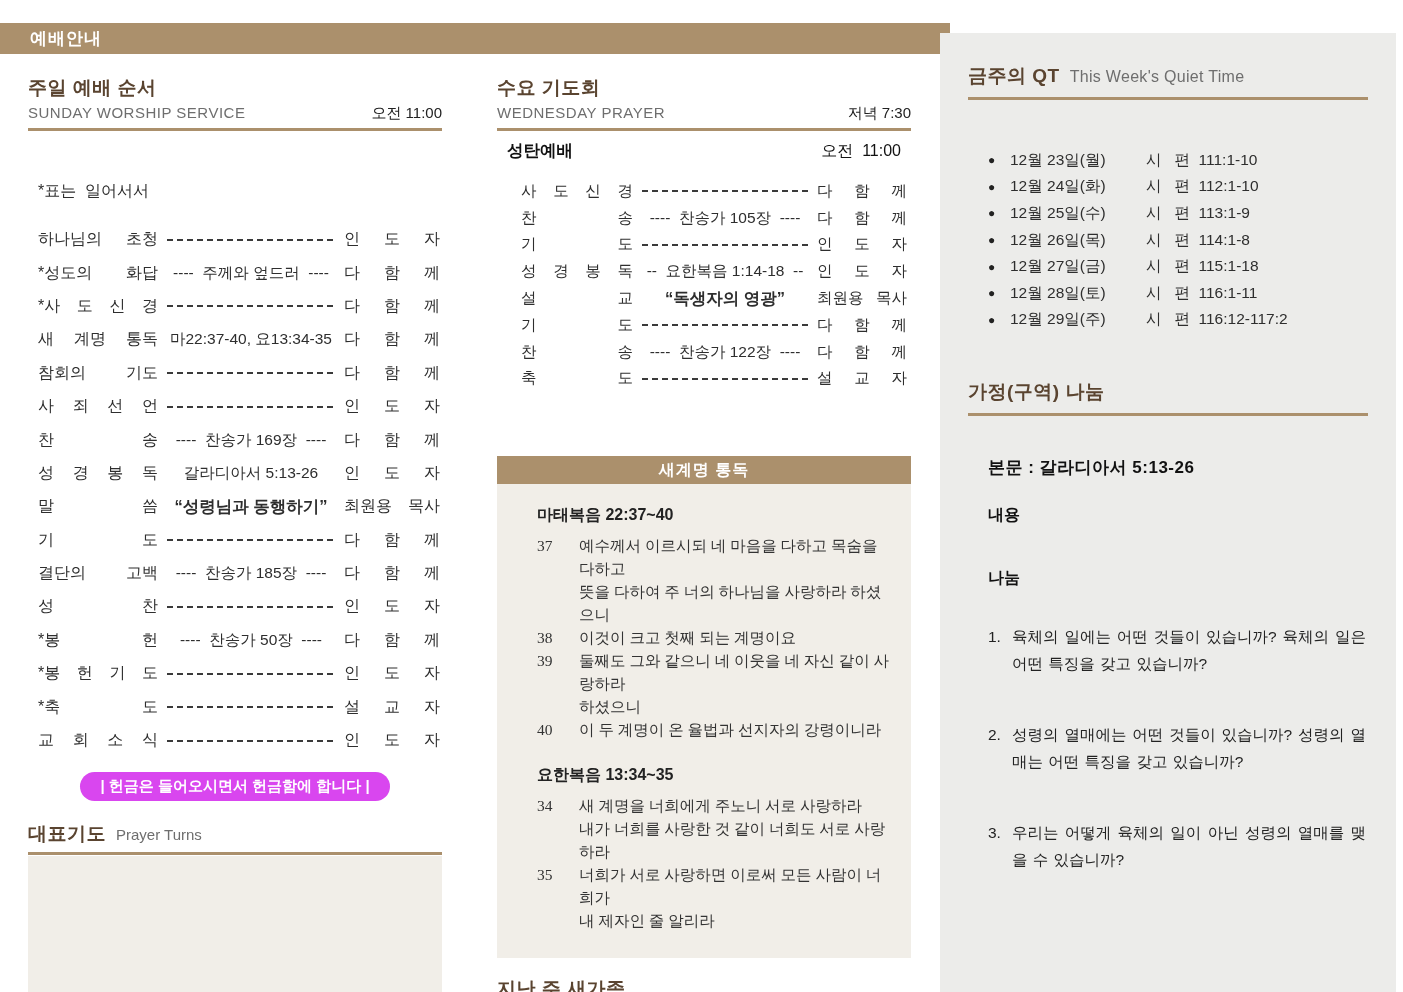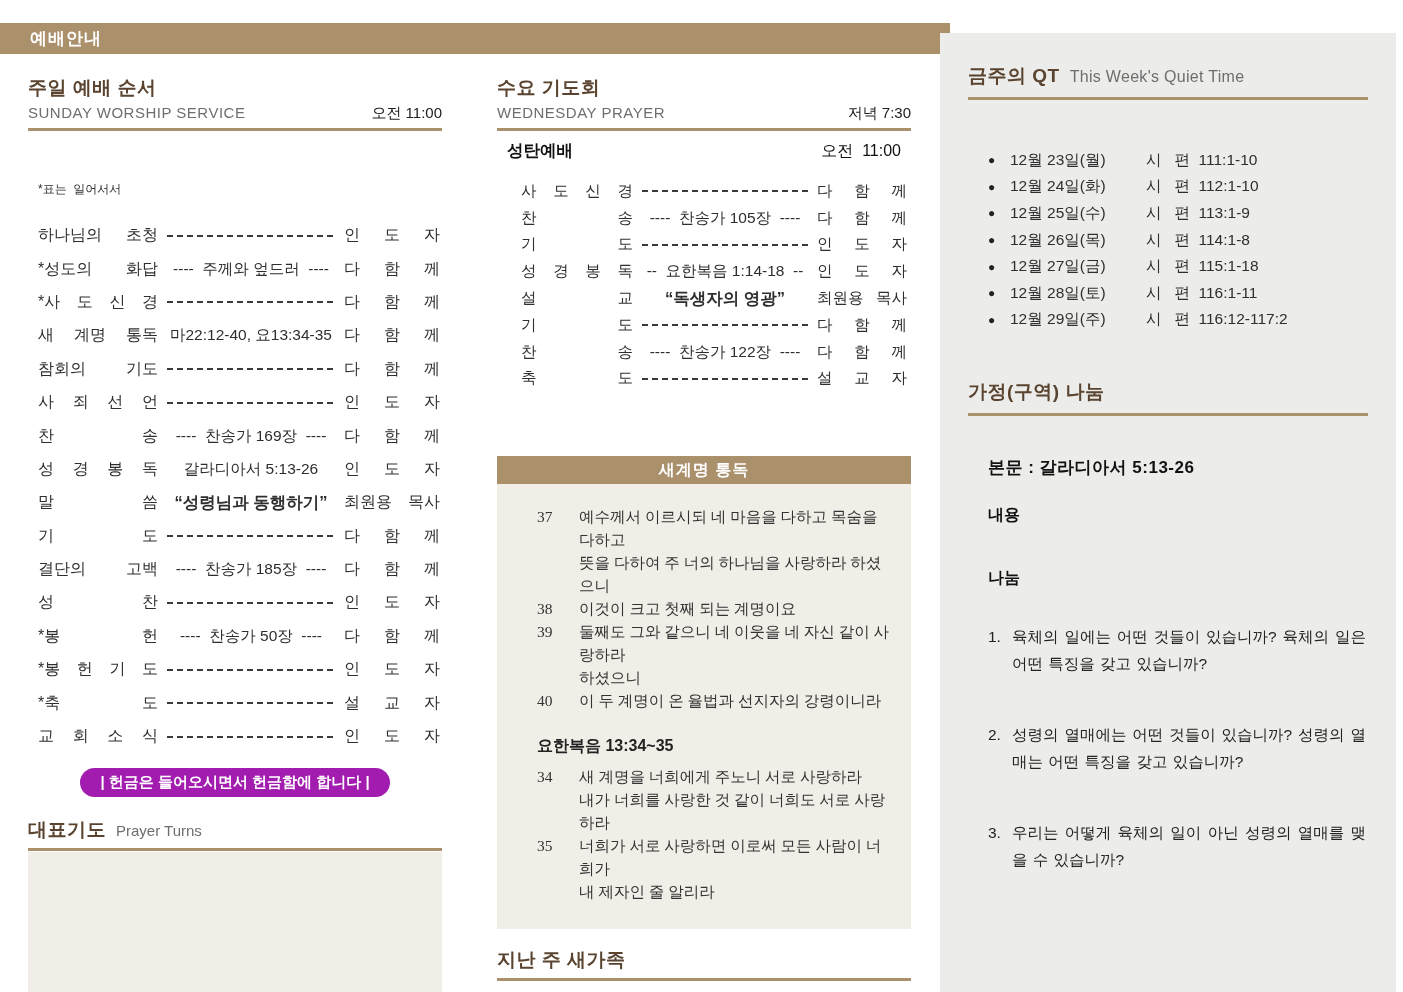--- a/index.html
+++ b/index.html
@@ -21,40 +21,40 @@
   
   .col-left { position:absolute; left:28px; top:58px; width:414px; }
   .col-mid  { position:absolute; left:497px; top:58px; width:414px; }
 
   .sec-title { font-size:19px; font-weight:bold; color:#5A4430; letter-spacing:0.5px; }
   .head-sub { display:flex; justify-content:space-between; align-items:baseline; margin-top:3px; }
   .head-sub .eng { font-size:15px; color:#6e6e6e; letter-spacing:0.5px; }
   .head-sub .time { font-size:15px; color:#222; }
   .rule { height:3px; background:#AB906C; margin-top:5px; }
 
-  .note { margin-top:50px; font-size:12px; padding-left:10px; white-space:pre; }
+  .note { margin-top:50px; font-size:16px; padding-left:10px; white-space:pre; }
 
   
   .order-list.left { margin-top:21px; }
   .order-list.left .order-row { height:33.4px; font-size:16px; padding:0 2px 0 10px; }
   .order-list.mid { margin-top:16px; }
   .order-list.mid .order-row { height:26.8px; font-size:15.5px; padding:0 4px 0 24px; }
   .order-row { display:flex; align-items:center; box-sizing:border-box; }
   .row-label { width:120px; flex-shrink:0; text-align:justify; text-align-last:justify; }
   .order-list.mid .row-label { width:112px; }
   .row-center { flex:1; display:flex; align-items:center; justify-content:center; padding:0 9px; min-width:0; }
   .dash-line { width:100%; height:2px; background:repeating-linear-gradient(90deg,#3a3a3a 0 6px,transparent 6px 10px); }
   .center-text { white-space:pre; font-size:15.5px; }
   .bold-quote { font-weight:bold; font-size:16.5px; white-space:pre; }
   .row-who { width:96px; flex-shrink:0; text-align:justify; text-align-last:justify; }
   .order-list.mid .row-who { width:90px; }
 
   
   .pill {
-    margin:15px auto 0; width:fit-content; background:#a21caf; color:#fff;
+    margin:15px auto 0; width:fit-content; background:#d946ef; color:#fff;
     font-weight:bold; font-size:15px; padding:5px 20px; border-radius:15px; white-space:pre;
   }
   
   .prayer-head { margin-top:20px; display:flex; align-items:baseline; }
   .prayer-head .sub { font-size:15px; color:#6e6e6e; margin-left:10px; }
   .prayer-box { margin-top:1px; height:167px; background:#F1EEE8; }
 
   
   .service-row { display:flex; justify-content:space-between; margin-top:9px; padding:0 10px; align-items:center; }
   .service-row .st { font-weight:bold; font-size:16.5px; color:#111; }
@@ -132,21 +132,21 @@
         <div class="order-row">
           <div class="row-label">*사 도 신 경</div>
           <div class="row-center">
             <div class="dash-line"></div>
           </div>
           <div class="row-who">다 함 께</div>
         </div>
         <div class="order-row">
           <div class="row-label">새 계명 통독</div>
           <div class="row-center">
-            <span class="center-text">마22:12-40, 요13:34-35</span>
+            <span class="center-text">마22:37-40, 요13:34-35</span>
           </div>
           <div class="row-who">다 함 께</div>
         </div>
         <div class="order-row">
           <div class="row-label">참회의 기도</div>
           <div class="row-center">
             <div class="dash-line"></div>
           </div>
           <div class="row-who">다 함 께</div>
         </div>
@@ -308,20 +308,21 @@
             <div class="dash-line"></div>
           </div>
           <div class="row-who">설 교 자</div>
         </div>
       </div>
 
     <div class="reading-box">
       <div class="reading-head">새계명 통독</div>
       <div class="reading-body" id="reading-body">
           <div class="verse-section">
+            <div class="verse-title">마태복음 22:37~40</div>
             <div class="verse">
               <span class="vnum">37</span>
               <span class="vtext">예수께서 이르시되 네 마음을 다하고 목숨을 다하고<br>뜻을 다하여 주 너의 하나님을 사랑하라 하셨으니</span>
             </div>
             <div class="verse">
               <span class="vnum">38</span>
               <span class="vtext">이것이 크고 첫째 되는 계명이요</span>
             </div>
             <div class="verse">
               <span class="vnum">39</span>

